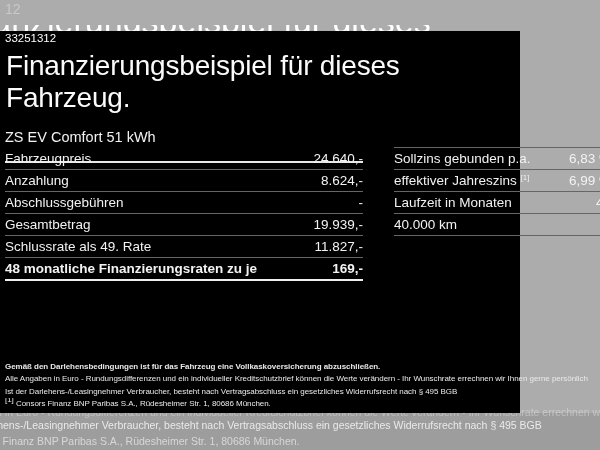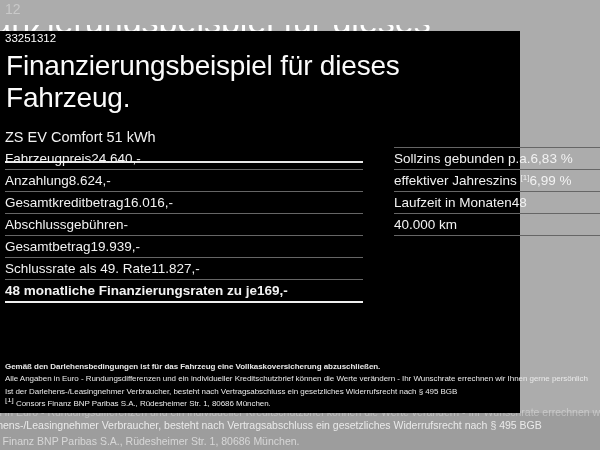--- a/index.html
+++ b/index.html
@@ -16,21 +16,21 @@
   .ghost-title-clip{position:absolute;left:-55px;top:25px;width:720px;height:7px;overflow:hidden;z-index:1;}
   .ghost-title-clip span{position:absolute;left:0;bottom:-6px;font-size:34px;line-height:34px;color:#ffffff;white-space:nowrap;}
   
   .panel{position:absolute;left:0;top:31px;width:520px;height:382px;background:#000;z-index:2;color:#f5f5f5;}
   .listing-id{position:absolute;left:5px;top:1px;font-size:11.5px;color:#fdfdfd;}
   .title{position:absolute;left:6px;top:19px;font-size:28px;line-height:32px;font-weight:400;color:#fbfbfb;letter-spacing:-0.2px;}
   .model{position:absolute;left:5px;top:98px;width:358px;font-size:14.5px;color:#f2f2f2;padding-bottom:16px;border-bottom:2px solid #e8e8e8;box-sizing:border-box;}
   .table{position:absolute;font-size:13.5px;color:#f2f2f2;}
   .table-left{left:5px;top:117px;width:358px;}
   .table-right{left:394px;top:116px;width:217px;border-top:1px solid #666;}
-  .row{height:21px;display:flex;justify-content:flex-start;align-items:center;border-bottom:1px solid #666;}
+  .row{height:21px;display:flex;justify-content:space-between;align-items:center;border-bottom:1px solid #666;}
   .row .lbl{white-space:nowrap;}
   .row .val{white-space:nowrap;text-align:right;}
   .row.bold{font-weight:700;border-bottom:2px solid #efefef;}
   sup{font-size:8px;line-height:0;vertical-align:super;}
   
   .fineprint{position:absolute;left:5px;top:330px;width:592px;font-size:8px;line-height:12.4px;color:#e9e9e9;letter-spacing:-0.05px;}
   .fineprint .fp-bold{font-weight:700;}
   .fineprint div{white-space:nowrap;overflow:hidden;}
   
   .bottom-band{position:absolute;left:0;top:413px;width:600px;height:37px;background:#9d9d9d;z-index:0;}
@@ -70,24 +70,20 @@
     <div class="table table-left">
       <div class="row">
         <span class="lbl">Fahrzeugpreis</span>
         <span class="val">24.640,-</span>
       </div>
       <div class="row">
         <span class="lbl">Anzahlung</span>
         <span class="val">8.624,-</span>
       </div>
       <div class="row">
-        <span class="lbl">Gesamtkreditbetrag</span>
-        <span class="val">16.016,-</span>
-      </div>
-      <div class="row">
         <span class="lbl">Abschlussgebühren</span>
         <span class="val">-</span>
       </div>
       <div class="row">
         <span class="lbl">Gesamtbetrag</span>
         <span class="val">19.939,-</span>
       </div>
       <div class="row">
         <span class="lbl">Schlussrate als 49. Rate</span>
         <span class="val">11.827,-</span>

